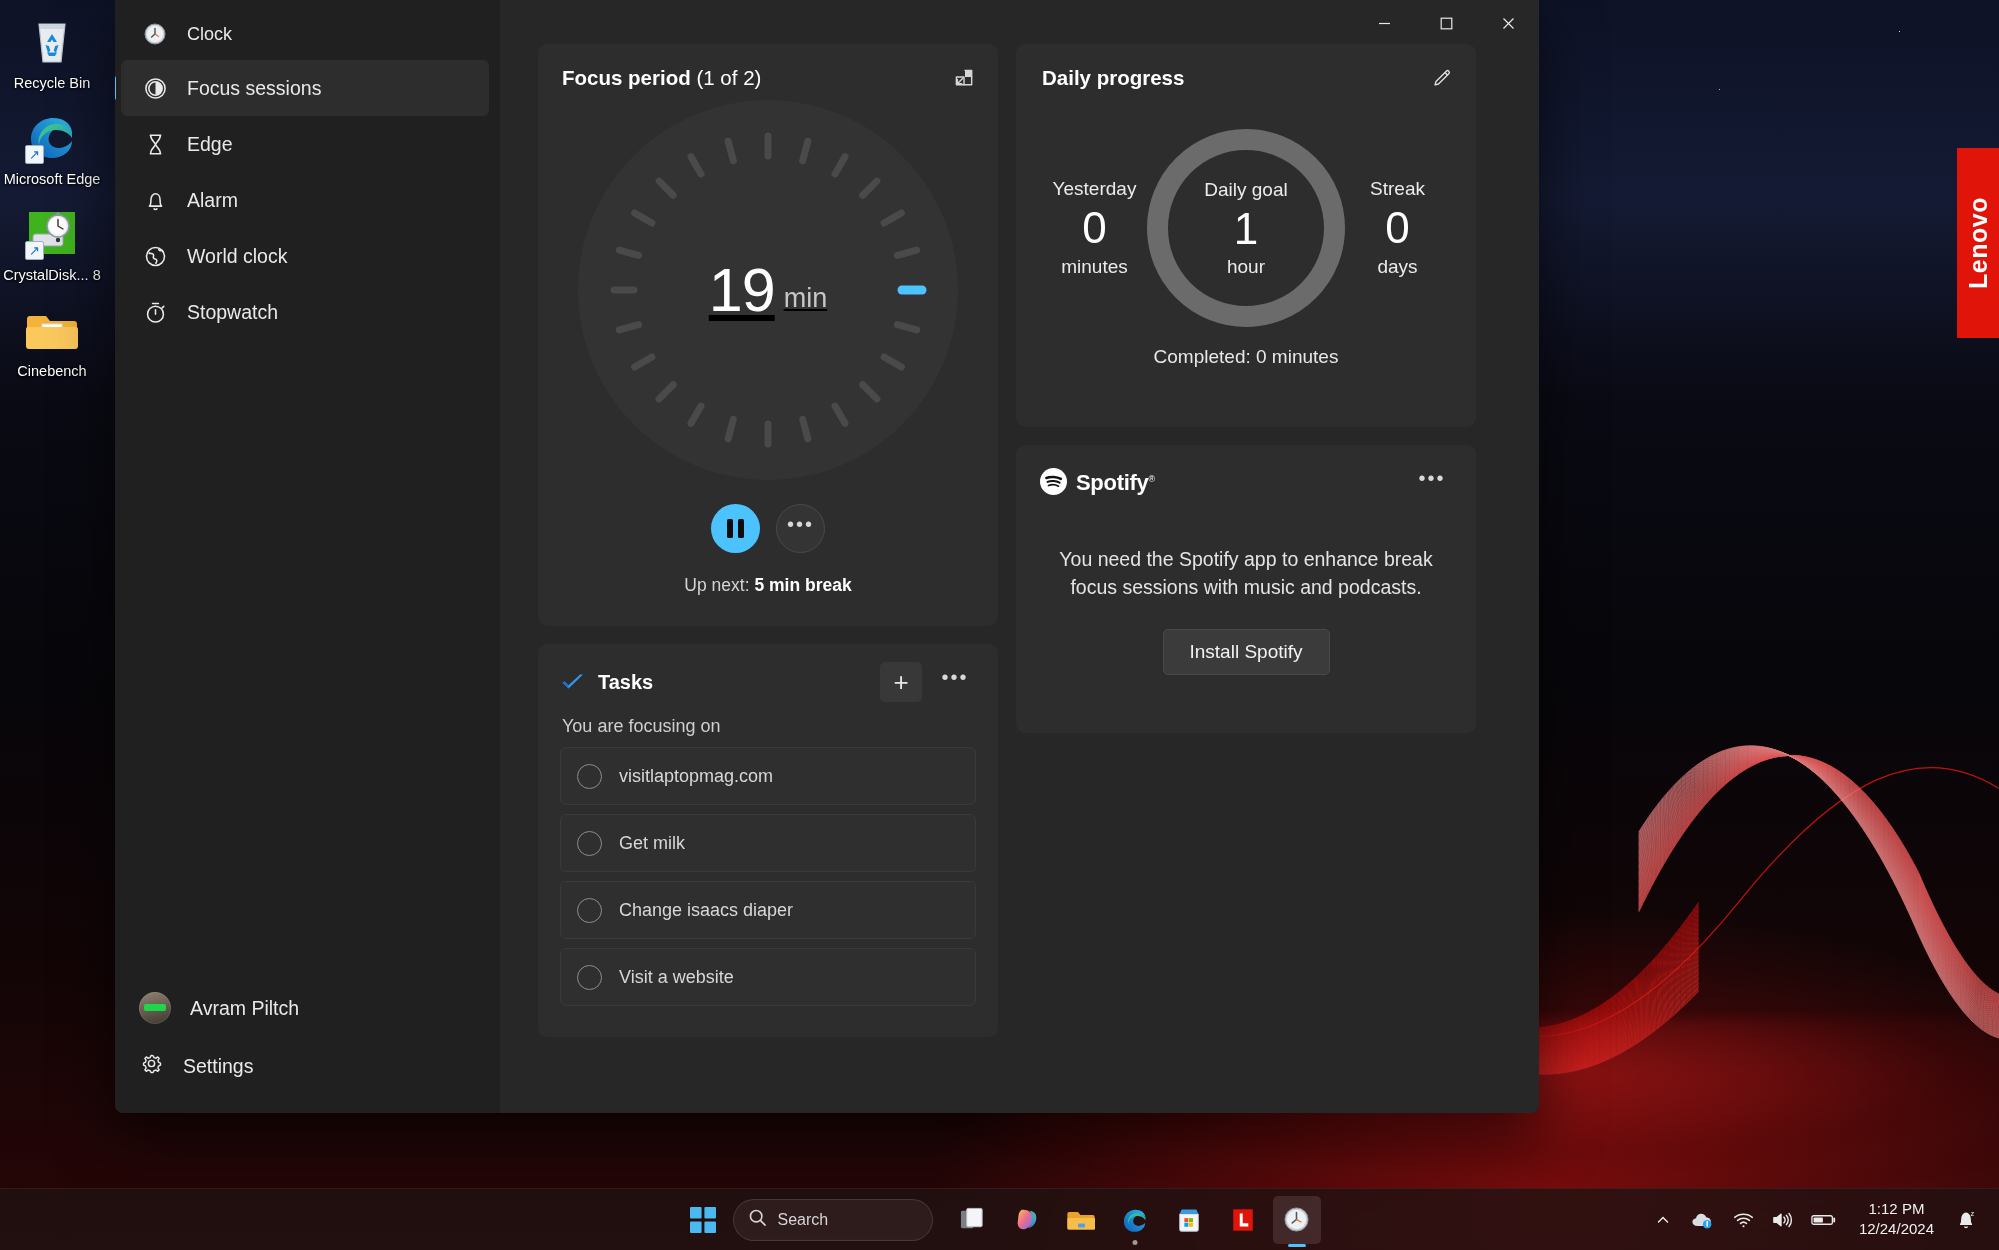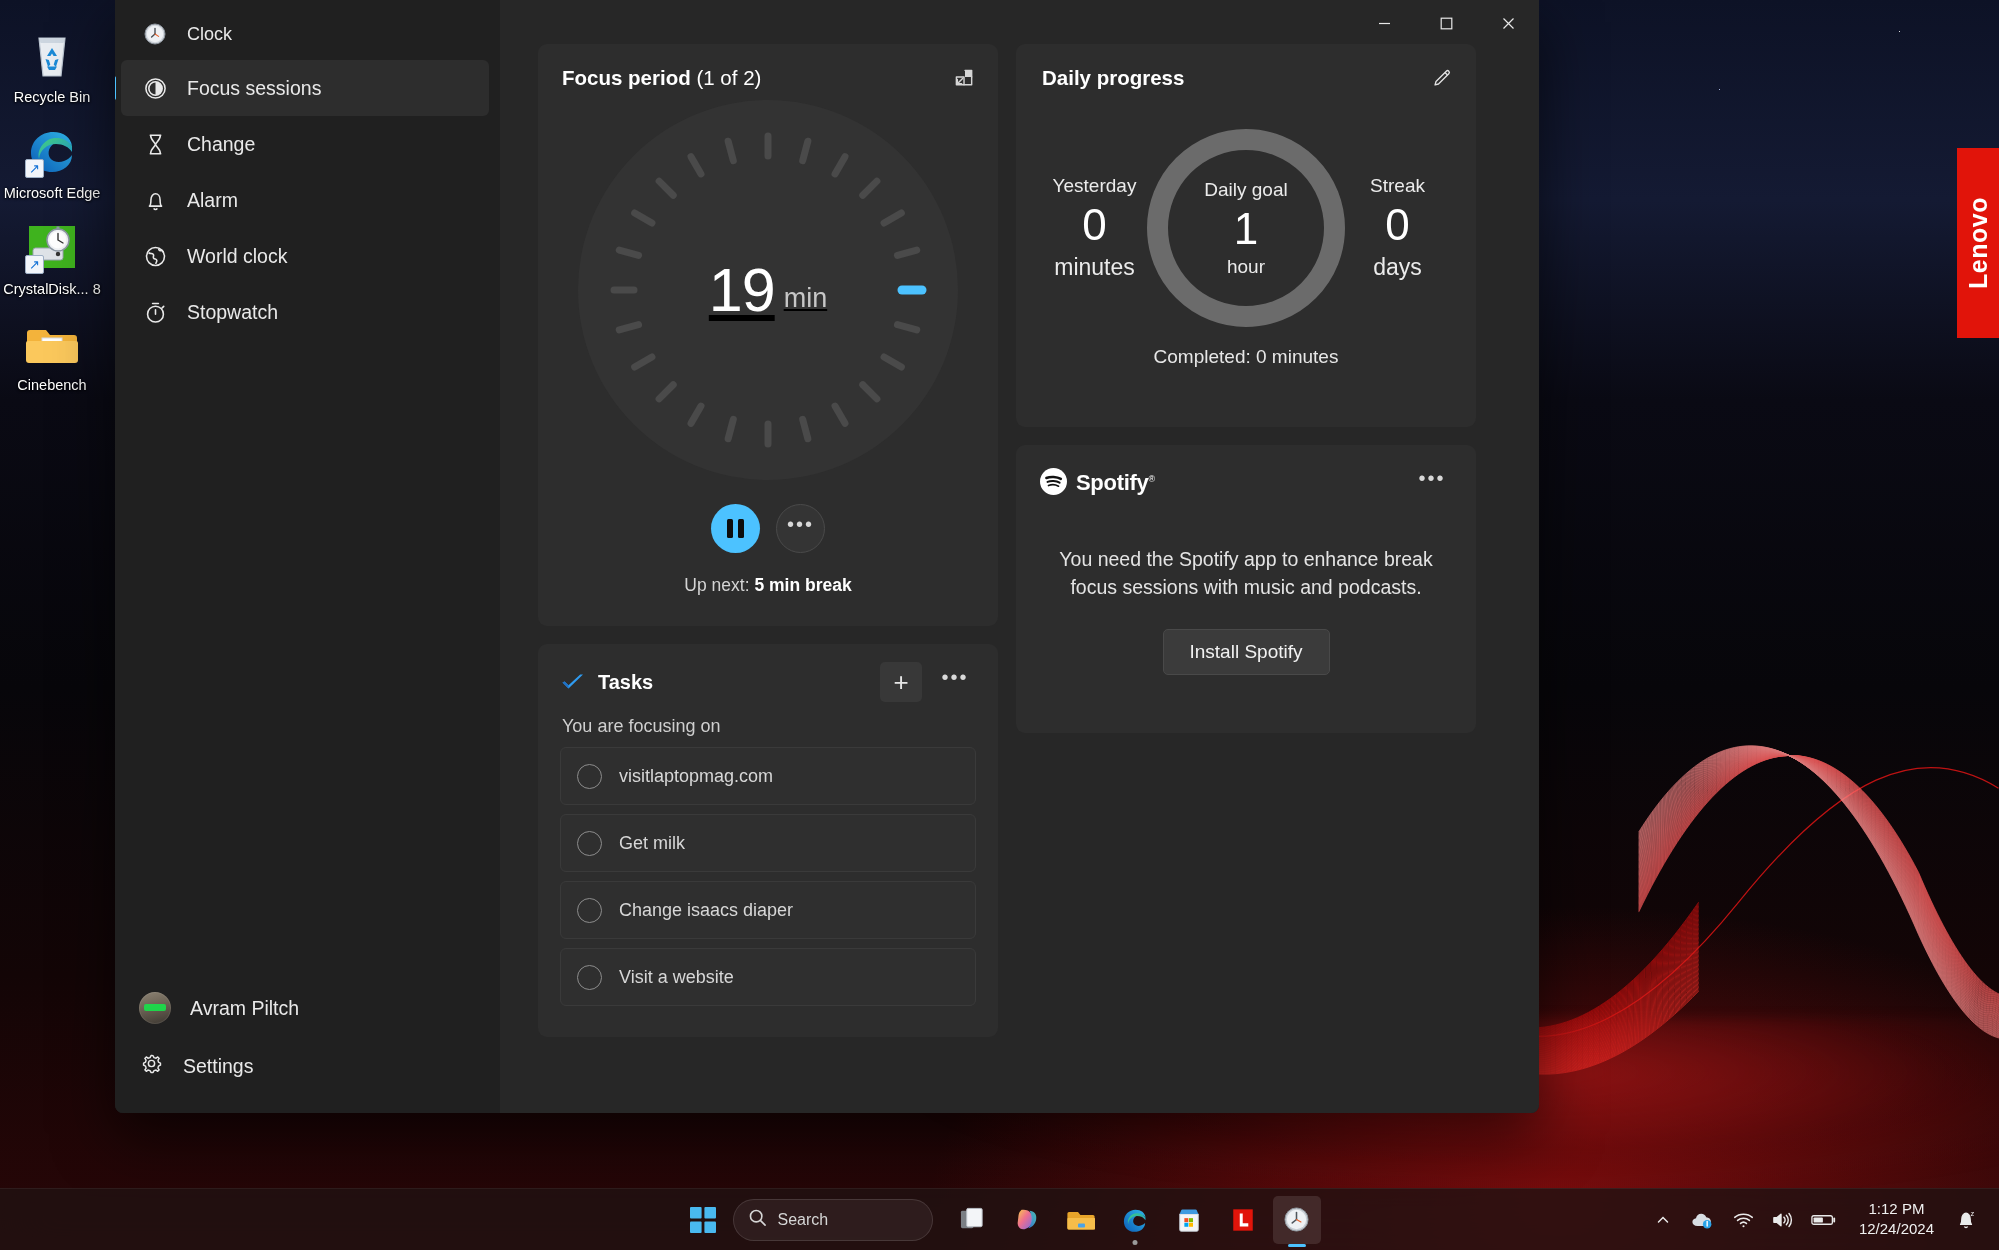--- a/index.html
+++ b/index.html
@@ -47,21 +47,21 @@
     width: 42px; height: 190px;
     background: #e1140a;
     display: flex; align-items: center; justify-content: center;
   }
   #lenovo-tab span {
     transform: rotate(180deg); writing-mode: vertical-rl;
     color: #fff; font-weight: 700; font-size: 25px; letter-spacing: .5px;
   }
 
   
-  #desk-icons { position: absolute; left: 0; top: 20px; width: 104px; }
+  #desk-icons { position: absolute; left: 0; top: 6px; width: 104px; }
   .desk-icon {
     width: 104px; padding: 8px 2px 10px;
     display: flex; flex-direction: column; align-items: center; gap: 7px;
     cursor: default;
   }
   .desk-icon .glyph { width: 54px; height: 54px; position: relative; }
   .desk-icon .dlabel {
     color: #fff; font-size: 14.5px; line-height: 17px; text-align: center;
     text-shadow: 0 1px 3px rgba(0,0,0,.95), 0 0 2px rgba(0,0,0,.9);
     max-width: 100px; word-wrap: break-word;
@@ -211,21 +211,21 @@
     position:absolute; right: 14px; top: 14px; width: 40px; height: 38px; border-radius: 5px;
     display:flex; align-items:center; justify-content:center; color:#e2e2e2;
   }
   #progress-body {
     display: flex; align-items: center; justify-content: center; gap: 0;
     margin-top: 38px; position: relative; height: 200px;
   }
   .stat { width: 120px; text-align: center; }
   .stat .s-top { color: #ebebeb; font-size: 19px; }
   .stat .s-num { color: #fff; font-size: 44px; font-weight: 300; line-height: 1.28; }
-  .stat .s-bot { color: #ebebeb; font-size: 23px; }
+  .stat .s-bot { color: #ebebeb; font-size: 19px; }
   #goal-ring {
     width: 198px; height: 198px; border-radius: 50%;
     border: 21px solid #6b6b6b; flex: 0 0 198px;
     display: flex; flex-direction: column; align-items: center; justify-content: center;
   }
   #goal-ring .g-top { color: #ebebeb; font-size: 19px; }
   #goal-ring .g-num { color: #fff; font-size: 44px; font-weight: 300; line-height: 1.25; }
   #goal-ring .g-bot { color: #ebebeb; font-size: 19px; }
   #completed-text { text-align: center; color: #e7e7e7; font-size: 19px; margin-top: 18px; }
 
@@ -575,21 +575,21 @@
     </div>
 
     <div class="nav-row">
       <span class="nicon">
         <svg width="25" height="25" viewBox="0 0 24 24" fill="none" stroke="#e9e9e9" stroke-width="1.5" stroke-linejoin="round">
           <path d="M6.5 3.2 h11 M6.5 20.8 h11"></path>
           <path d="M7.3 3.2 C7.3 8 12 10.4 12 12 C12 13.6 7.3 16 7.3 20.8"></path>
           <path d="M16.7 3.2 C16.7 8 12 10.4 12 12 C12 13.6 16.7 16 16.7 20.8"></path>
         </svg>
       </span>
-      <span>Change</span>
+      <span>Edge</span>
     </div>
 
     <div class="nav-row">
       <span class="nicon">
         <svg width="25" height="25" viewBox="0 0 24 24" fill="none" stroke="#e9e9e9" stroke-width="1.5" stroke-linejoin="round">
           <path d="M6.2 17.4 C7.6 16 7.6 14.6 7.6 11.4 C7.6 8 9.6 5.6 12 5.6 C14.4 5.6 16.4 8 16.4 11.4 C16.4 14.6 16.4 16 17.8 17.4 Z"></path>
           <path d="M10.3 19.6 a1.9 1.9 0 0 0 3.4 0"></path>
         </svg>
       </span>
       <span>Alarm</span>

